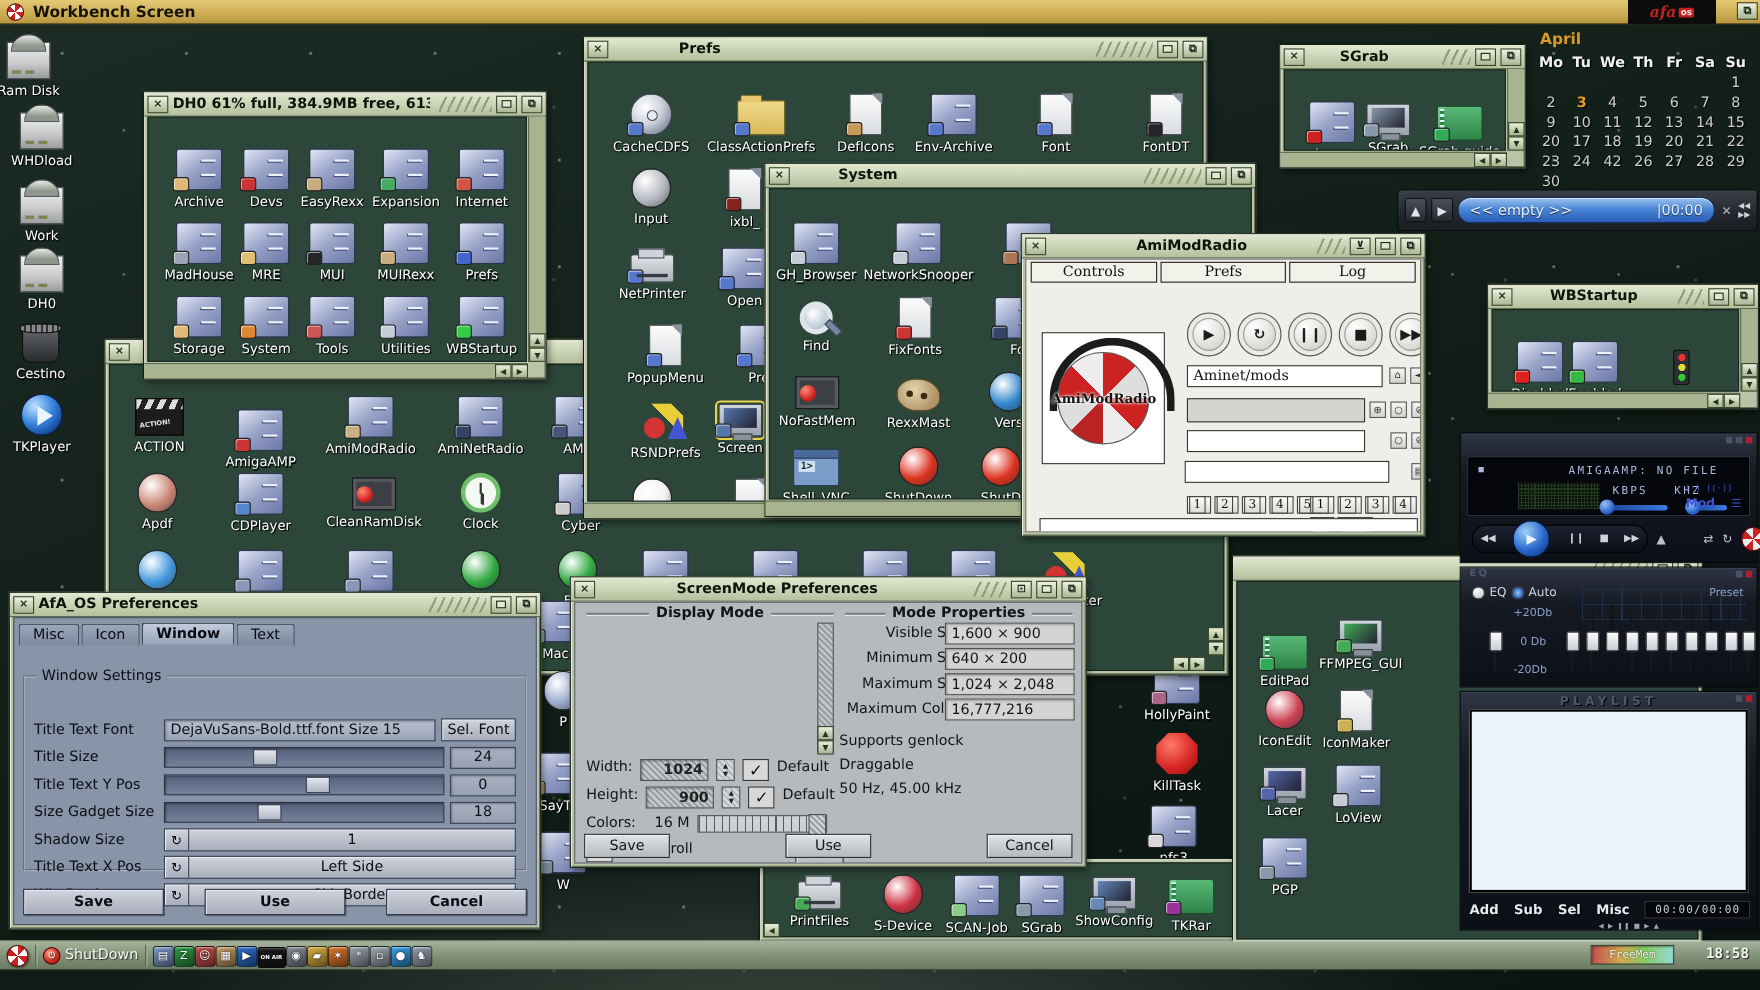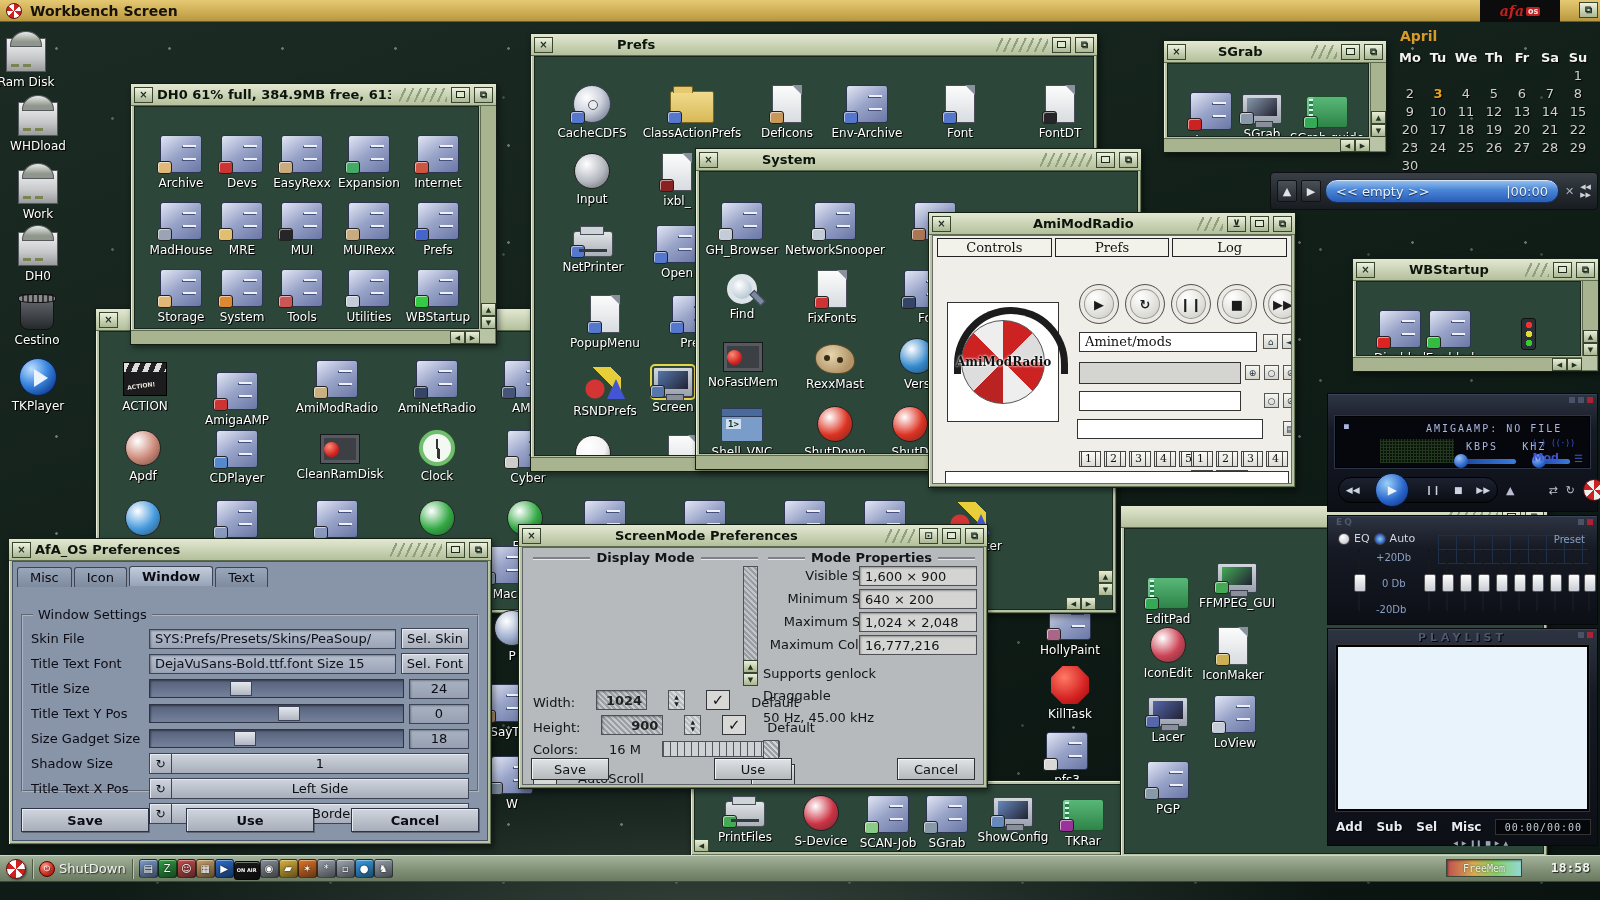--- a/index.html
+++ b/index.html
@@ -124,21 +124,21 @@
 .abot .bb{width:128px;height:24px;background:linear-gradient(#cfd4dd,#a8aeba);border:1px solid #2c3446;box-shadow:inset 1px 1px 0 #e8ecf2,1px 1px 0 rgba(0,0,0,.3);font:bold 13px "DejaVu Sans",sans-serif;display:flex;align-items:center;justify-content:center;color:#0c0c14}
 
 #smw{left:518px;top:524px;width:470px;height:265px}
 #smw .cnt{background:#b7babd;border:1px solid #5e6268}
 .sechead{position:absolute;display:flex;align-items:center;gap:6px;font:bold 13px "DejaVu Sans",sans-serif;color:#131418}
 .sechead::before,.sechead::after{content:"";flex:1;height:2px;background:#7e8288;box-shadow:0 1px 0 #e6e8ea;min-width:12px}
 .smlist{position:absolute;left:10px;top:18px;width:208px;height:118px;background:#d8d8d6;border:1px solid #4e5256;overflow:hidden;padding-top:0}
 .mode{font:13px "DejaVu Sans",sans-serif;color:#141414;white-space:nowrap;padding:0 3px;height:16.5px}
 .mode.sel{background:#5b7fc4;color:#06080c}
 .smvs{position:absolute;left:220px;top:18px;width:15px;height:118px;background:repeating-linear-gradient(45deg,#9a9ea2 0 2px,#c2c6ca 2px 4px);border:1px solid #4e5256}
-.smrow{position:absolute;display:flex;align-items:flex-end;gap:21px;font:13px "DejaVu Sans",sans-serif;color:#131418}
+.smrow{position:absolute;display:flex;align-items:flex-start;gap:7px;font:13px "DejaVu Sans",sans-serif;color:#131418}
 .hatch{background:repeating-linear-gradient(45deg,#9aa0a4 0 2px,#c6cacc 2px 4px);border:1px solid #4e5256;box-shadow:inset 1px 1px 2px rgba(0,0,0,.3);font:bold 13px "DejaVu Sans",sans-serif;color:#222;display:flex;align-items:center;justify-content:flex-end;padding:0 4px}
 .cbx{width:24px;height:20px;background:#d8d8d6;border:1px solid #34383c;display:flex;align-items:center;justify-content:center;font-weight:bold;font-size:15px;color:#111}
 .stp{width:17px;height:20px;background:repeating-linear-gradient(45deg,#b8bcbe 0 2px,#d8dadb 2px 4px);border:1px solid #4e5256;display:flex;flex-direction:column;align-items:center;justify-content:center;font-size:6px;line-height:7px;color:#222}
 .ruler{width:118px;height:16px;background:#cfd2d4;border:1px solid #4e5256;background-image:repeating-linear-gradient(90deg,#55585c 0 1px,transparent 1px 7px);position:relative}
 .ruler::after{content:"";position:absolute;right:0;top:-2px;width:14px;height:18px;background:repeating-linear-gradient(45deg,#9aa0a4 0 2px,#d0d4d6 2px 4px);border:1px solid #4e5256}
 .sbtn{background:linear-gradient(#e0e2e4,#b6babc);border:1px solid #2e3236;box-shadow:inset 1px 1px 0 #f2f4f6;font:13px "DejaVu Sans",sans-serif;color:#131418;display:flex;align-items:center;justify-content:center}
 .sbtn.uline::first-letter{text-decoration:underline}
 .pvbox{position:absolute;width:118px;height:20px;background:#d4d4d2;border:1px solid #4e5256;box-shadow:inset 1px 1px 2px rgba(0,0,0,.3);font:13px "DejaVu Sans",sans-serif;color:#131418;display:flex;align-items:center;padding:0 5px}
 .plbl{position:absolute;font:13px "DejaVu Sans",sans-serif;color:#131418;text-align:right;width:120px}
 .flagtx{position:absolute;font:13px "DejaVu Sans",sans-serif;color:#131418}
@@ -290,21 +290,21 @@
         <div class="cd">15</div>
         <div class="cd">20</div>
         <div class="cd">17</div>
         <div class="cd">18</div>
         <div class="cd">19</div>
         <div class="cd">20</div>
         <div class="cd">21</div>
         <div class="cd">22</div>
         <div class="cd">23</div>
         <div class="cd">24</div>
-        <div class="cd">25</div>
+        <div class="cd">42</div>
         <div class="cd">26</div>
         <div class="cd">27</div>
         <div class="cd">28</div>
         <div class="cd">29</div>
         <div class="cd">30</div>
         <div class="cd"></div>
         <div class="cd"></div>
         <div class="cd"></div>
         <div class="cd"></div>
         <div class="cd"></div>
@@ -1030,21 +1030,21 @@
       <div class="sechead" style="left:245px;top:2px;right:8px">
           <span>Mode Properties</span>
         </div>
       <div class="smvs"></div>
       <div style="position:absolute;left:220px;top:112px;display:flex;flex-direction:column">
           <span class="sga" style="width:15px">▲</span>
           <span class="sga" style="width:15px">▼</span>
         </div>
       <div class="smrow" style="left:10px;top:142px">
         <span>Width:</span>
-        <span class="hatch" style="width:51px;height:20px">1024</span>
+        <span class="hatch" style="width:62px;height:20px">1024</span>
         <span class="stp">▲<br>▼</span>
         <span class="cbx">✓</span>
         <span>Default</span>
       </div>
       <div class="smrow" style="left:10px;top:167px">
         <span>Height:</span>
         <span class="hatch" style="width:62px;height:20px">900</span>
         <span class="stp">▲<br>▼</span>
         <span class="cbx">✓</span>
         <span>Default</span>
@@ -1091,25 +1091,20 @@
       </div>
     <div class="cnt">
       <div class="atabs">
         <span class="atab">Misc</span>
         <span class="atab">Icon</span>
         <span class="atab on">Window</span>
         <span class="atab">Text</span>
       </div>
       <div class="agroup">
         <span class="glab">Window Settings</span>
-        <div class="arow" style="top:12px">
-            <span class="albl">Skin File</span>
-            <span class="afield">SYS:Prefs/Presets/Skins/PeaSoup/</span>
-            <span class="abtn">Sel. Skin</span>
-          </div>
         <div class="arow" style="top:37px">
             <span class="albl">Title Text Font</span>
             <span class="afield">DejaVuSans-Bold.ttf.font Size 15</span>
             <span class="abtn">Sel. Font</span>
           </div>
         <div class="arow" style="top:62px">
             <span class="albl">Title Size</span>
             <span class="aslider">
               <span class="aknob" style="left:80px"></span>
             </span>

